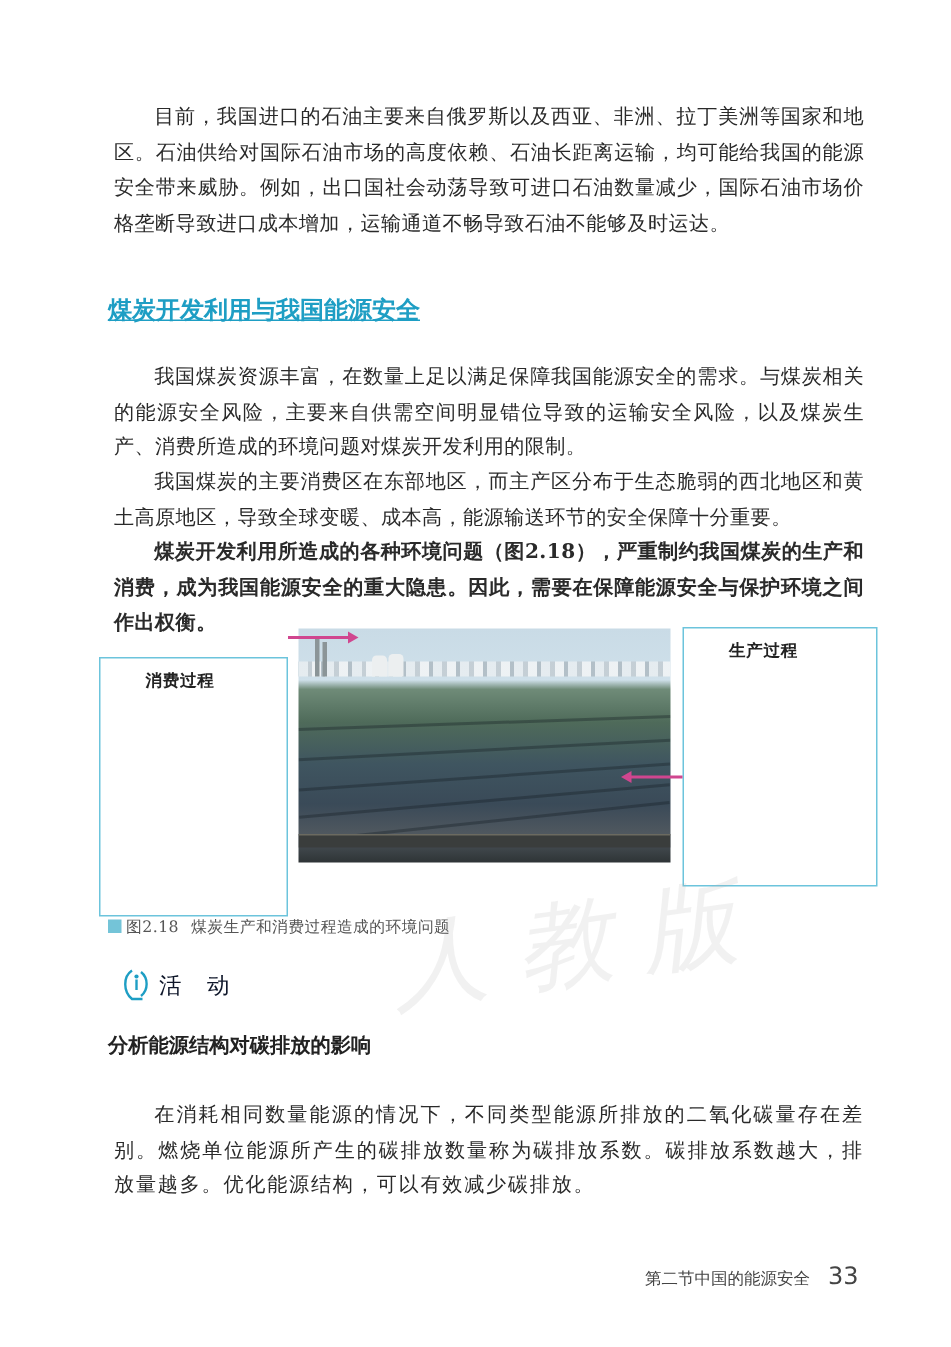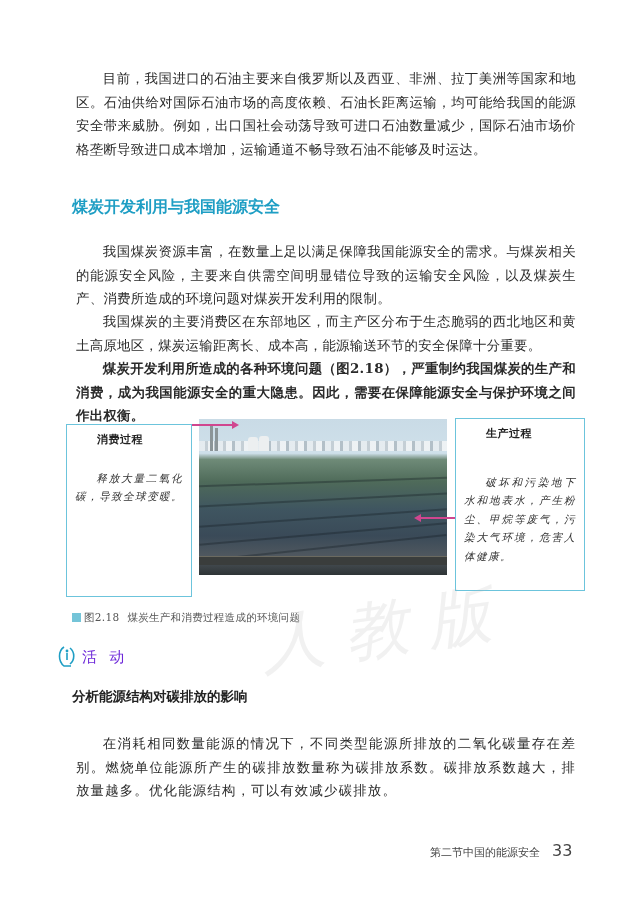--- a/index.html
+++ b/index.html
@@ -8,21 +8,21 @@
     font-family: "DejaVu Serif", "Liberation Serif", serif; color: #2a2a2a;
   }
   .para {
     position: absolute; left: 72px; width: 500px;
     font-size: 13.4px; line-height: 23.5px; letter-spacing: 0.3px;
     text-indent: 2em; text-align: justify; margin: 4px;
   }
   .section-title {
     position: absolute; left: 72px; top: 197px;
     font-family: "DejaVu Sans", "Liberation Sans", sans-serif;
-    font-size: 16px; font-weight: bold; color: #1e9ec4; margin: 0;
+    font-size: 16px; font-weight: bold; color: #1e9ec4; margin: 0; text-decoration: underline;
   }
   .figure-photo {
     position: absolute; left: 199px; top: 419px; width: 248px; height: 156px;
     background: linear-gradient(180deg, #c9dbe6 0%, #cfe0ea 22%, #6f8b78 26%, #4f6b5a 40%, #3f5560 58%, #3a4a58 75%, #50585f 88%, #2e3436 100%);
     overflow: hidden;
   }
   .photo-skyline {
     position: absolute; left: 0; top: 22px; width: 100%; height: 10px;
     background: repeating-linear-gradient(90deg, #e9eef1 0 6px, #c3ccd2 6px 9px, #f3f5f6 9px 15px, #aebac2 15px 18px);
     opacity: 0.85;
@@ -50,22 +50,22 @@
   .callout .gap { height: 18px; }
   .arrow-line { position: absolute; height: 1.5px; background: #d0468f; }
   .arrow-head { position: absolute; width: 0; height: 0; border-top: 4px solid transparent; border-bottom: 4px solid transparent; }
   .caption {
     position: absolute; left: 72px; top: 611px; font-size: 10.5px; color: #555;
     font-family: "DejaVu Serif", "Liberation Serif", serif; letter-spacing: 0.3px;
   }
   .caption-square { display: inline-block; width: 9px; height: 9px; background: #74c4d8; vertical-align: -1px; margin-right: 3px; }
   .caption-num { margin-right: 8px; text-align: center; }
   .activity {
-    position: absolute; left: 56px; top: 645px; display: flex; align-items: center;
-    color: #6d28d9; font-family: Liberation Sans, sans-serif; font-size: 15px; letter-spacing: 4px;
+    position: absolute; left: 80px; top: 645px; display: flex; align-items: center;
+    color: #0f172a; font-family: Liberation Mono, monospace; font-size: 15px; letter-spacing: 4px;
   }
   .activity svg { margin-right: 4px; }
   .subhead {
     position: absolute; left: 72px; top: 688px; font-size: 13.5px; font-weight: bold; color: #222;
     font-family: "DejaVu Serif", "Liberation Serif", serif; margin: 0;
   }
   .para-activity { letter-spacing: 1.2px; }
   .footer {
     position: absolute; top: 841px; left: 430px; font-size: 11px; color: #444;
     font-family: "DejaVu Sans", "Liberation Sans", sans-serif;
@@ -79,48 +79,46 @@
   }
 </style>
 </head>
 <body>
 
 <p class="para" style="top:63px;">目前，我国进口的石油主要来自俄罗斯以及西亚、非洲、拉丁美洲等国家和地区。石油供给对国际石油市场的高度依赖、石油长距离运输，均可能给我国的能源安全带来威胁。例如，出口国社会动荡导致可进口石油数量减少，国际石油市场价格垄断导致进口成本增加，运输通道不畅导致石油不能够及时运达。</p>
 
 <h2 class="section-title">煤炭开发利用与我国能源安全</h2>
 
 <p class="para" style="top:236px;">我国煤炭资源丰富，在数量上足以满足保障我国能源安全的需求。与煤炭相关的能源安全风险，主要来自供需空间明显错位导致的运输安全风险，以及煤炭生产、消费所造成的环境问题对煤炭开发利用的限制。</p>
-<p class="para" style="top:306px;">我国煤炭的主要消费区在东部地区，而主产区分布于生态脆弱的西北地区和黄土高原地区，煤炭运输距离长、成本高，能源输送环节的安全保障十分重要。</p>
+<p class="para" style="top:306px;">我国煤炭的主要消费区在东部地区，而主产区分布于生态脆弱的西北地区和黄土高原地区，导致全球变暖、成本高，能源输送环节的安全保障十分重要。</p>
 <p class="para" style="top:353px;font-weight:bold;">煤炭开发利用所造成的各种环境问题（图2.18），严重制约我国煤炭的生产和消费，成为我国能源安全的重大隐患。因此，需要在保障能源安全与保护环境之间作出权衡。</p>
 
 <div>
-  <div class="callout" style="left:66px; top:424px; width:126px; height:173px;">
+  <div class="callout" style="left:66px; top:438px; width:126px; height:173px;">
     <div class="callout-title">消费过程</div>
     <div class="gap"></div>
-    <p>释放大量二氧化碳，导致全球变暖。</p>
   </div>
 
   <div class="figure-photo">
     <div class="photo-skyline"></div>
     <div class="photo-chimney" style="left:11px; top:6px; height:26px;"></div>
     <div class="photo-chimney" style="left:16px; top:9px; height:23px;"></div>
     <div class="photo-tower" style="left:49px; top:18px; width:10px; height:14px;"></div>
     <div class="photo-tower" style="left:60px; top:17px; width:10px; height:15px;"></div>
     <div class="photo-terrace" style="top:62px; transform:rotate(-2deg);"></div>
     <div class="photo-terrace" style="top:80px; transform:rotate(-3deg);"></div>
     <div class="photo-terrace" style="top:98px; transform:rotate(-4deg);"></div>
     <div class="photo-terrace" style="top:114px; transform:rotate(-5deg);"></div>
     <div class="photo-terrace" style="top:128px; transform:rotate(-6deg);"></div>
     <div class="photo-road"></div>
   </div>
 
   <div class="callout" style="left:455px; top:418px; width:130px; height:173px;">
     <div class="callout-title">生产过程</div>
     <div class="gap" style="height:28px;"></div>
-    <p>破坏和污染地下水和地表水，产生粉尘、甲烷等废气，污染大气环境，危害人体健康。</p>
   </div>
 
   <div class="arrow-line" style="left:192px; top:424px; width:42px;"></div>
   <div class="arrow-head" style="left:232px; top:421px; border-left:7px solid #d0468f;"></div>
   <div class="arrow-line" style="left:420px; top:517px; width:35px;"></div>
   <div class="arrow-head" style="left:414px; top:514px; border-right:7px solid #d0468f;"></div>
 
   <div class="caption">
     <span class="caption-square"></span><span class="caption-num">图2.18</span><span>煤炭生产和消费过程造成的环境问题</span>
   </div>

